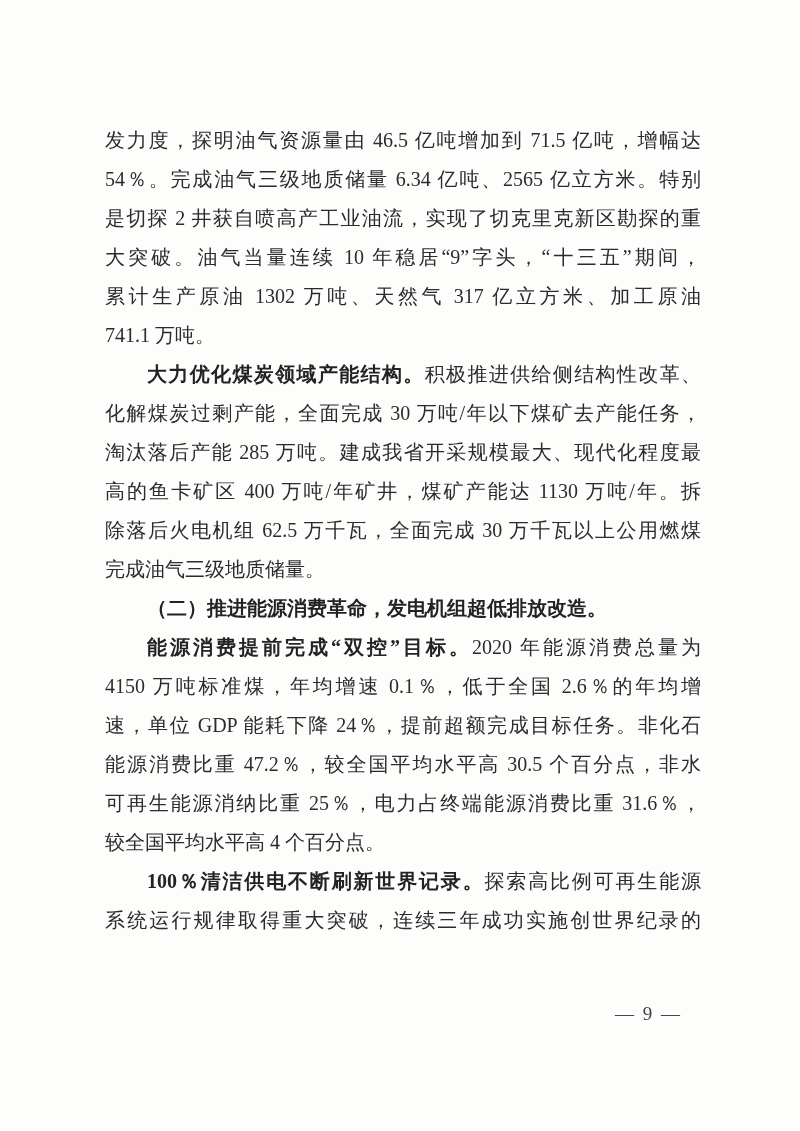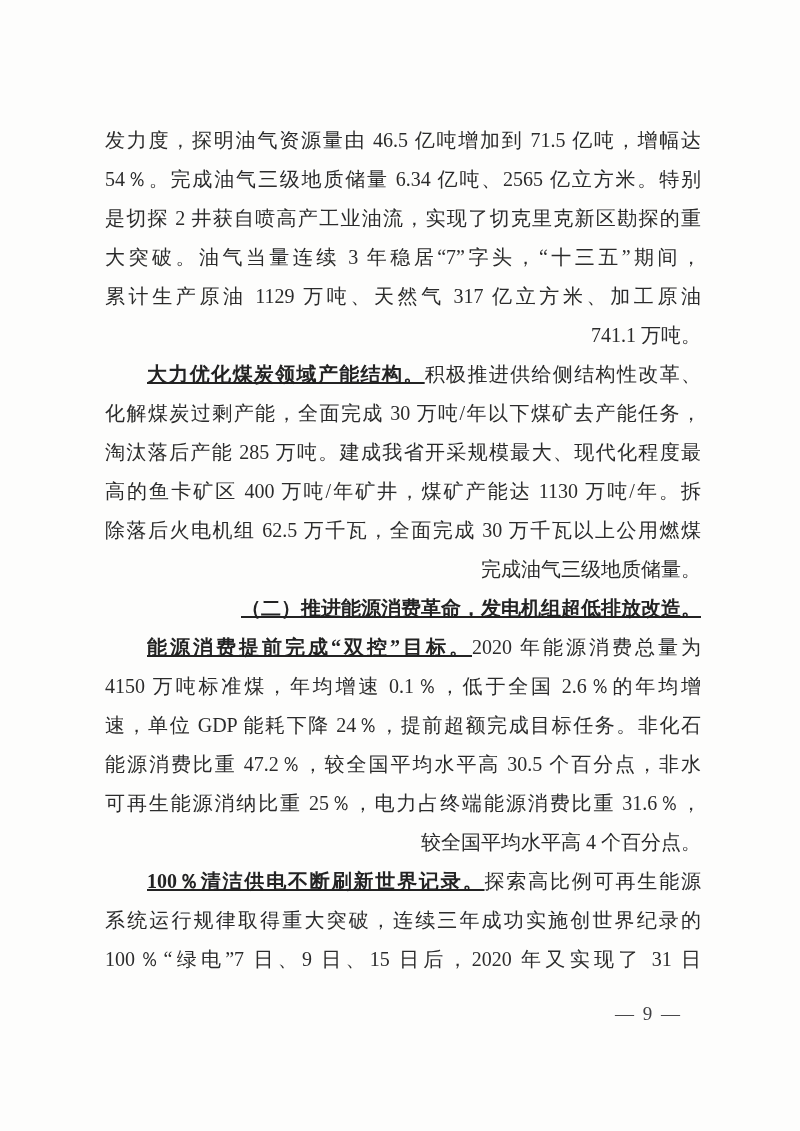--- a/index.html
+++ b/index.html
@@ -19,66 +19,64 @@
     position: absolute;
     left: 105px;
     top: 121px;
     width: 596px;
   }
   .line {
     height: 39px;
     line-height: 39px;
     font-size: 20px;
     color: #2b2b2b;
-    text-align: right;
+    text-align: left;
     overflow: visible;
   }
   .line.justify {
     text-align: justify;
     text-align-last: justify;
   }
   .line.indent .seg:first-child {
     padding-left: 42px;
   }
   .seg.bold {
     font-weight: 700;
     color: #232323;
-    text-decoration: underline;
   }
   .footer {
     position: absolute;
     top: 1003px;
     right: 118px;
     font-size: 19px;
     color: #3f3f42;
     letter-spacing: 2px;
   }
 </style>
 </head>
 <body>
 
 <div class="page">
   <div class="text-block" id="text-block">
       <div class="line justify"><span class="seg">发力度，探明油气资源量由 46.5 亿吨增加到 71.5 亿吨，增幅达</span></div>
       <div class="line justify"><span class="seg">54％。完成油气三级地质储量 6.34 亿吨、2565 亿立方米。特别</span></div>
       <div class="line justify"><span class="seg">是切探 2 井获自喷高产工业油流，实现了切克里克新区勘探的重</span></div>
-      <div class="line justify"><span class="seg">大突破。油气当量连续 3 年稳居“7”字头，“十三五”期间，</span></div>
-      <div class="line justify"><span class="seg">累计生产原油 1129 万吨、天然气 317 亿立方米、加工原油</span></div>
+      <div class="line justify"><span class="seg">大突破。油气当量连续 10 年稳居“9”字头，“十三五”期间，</span></div>
+      <div class="line justify"><span class="seg">累计生产原油 1302 万吨、天然气 317 亿立方米、加工原油</span></div>
       <div class="line"><span class="seg">741.1 万吨。</span></div>
       <div class="line justify indent"><span class="seg bold">大力优化煤炭领域产能结构。</span><span class="seg">积极推进供给侧结构性改革、</span></div>
       <div class="line justify"><span class="seg">化解煤炭过剩产能，全面完成 30 万吨/年以下煤矿去产能任务，</span></div>
       <div class="line justify"><span class="seg">淘汰落后产能 285 万吨。建成我省开采规模最大、现代化程度最</span></div>
       <div class="line justify"><span class="seg">高的鱼卡矿区 400 万吨/年矿井，煤矿产能达 1130 万吨/年。拆</span></div>
       <div class="line justify"><span class="seg">除落后火电机组 62.5 万千瓦，全面完成 30 万千瓦以上公用燃煤</span></div>
       <div class="line"><span class="seg">完成油气三级地质储量。</span></div>
       <div class="line indent"><span class="seg bold">（二）推进能源消费革命，发电机组超低排放改造。</span></div>
       <div class="line justify indent"><span class="seg bold">能源消费提前完成“双控”目标。</span><span class="seg">2020 年能源消费总量为</span></div>
       <div class="line justify"><span class="seg">4150 万吨标准煤，年均增速 0.1％，低于全国 2.6％的年均增</span></div>
       <div class="line justify"><span class="seg">速，单位 GDP 能耗下降 24％，提前超额完成目标任务。非化石</span></div>
       <div class="line justify"><span class="seg">能源消费比重 47.2％，较全国平均水平高 30.5 个百分点，非水</span></div>
       <div class="line justify"><span class="seg">可再生能源消纳比重 25％，电力占终端能源消费比重 31.6％，</span></div>
       <div class="line"><span class="seg">较全国平均水平高 4 个百分点。</span></div>
       <div class="line justify indent"><span class="seg bold">100％清洁供电不断刷新世界记录。</span><span class="seg">探索高比例可再生能源</span></div>
       <div class="line justify"><span class="seg">系统运行规律取得重大突破，连续三年成功实施创世界纪录的</span></div>
-      <div class="line justify"><span class="seg">100％“绿电”7 日、9 日、15 日后，2020 年又实现了 31 日</span></div>
     </div>
   <div class="footer">— 9 —</div>
 </div>
 
 </body></html>

